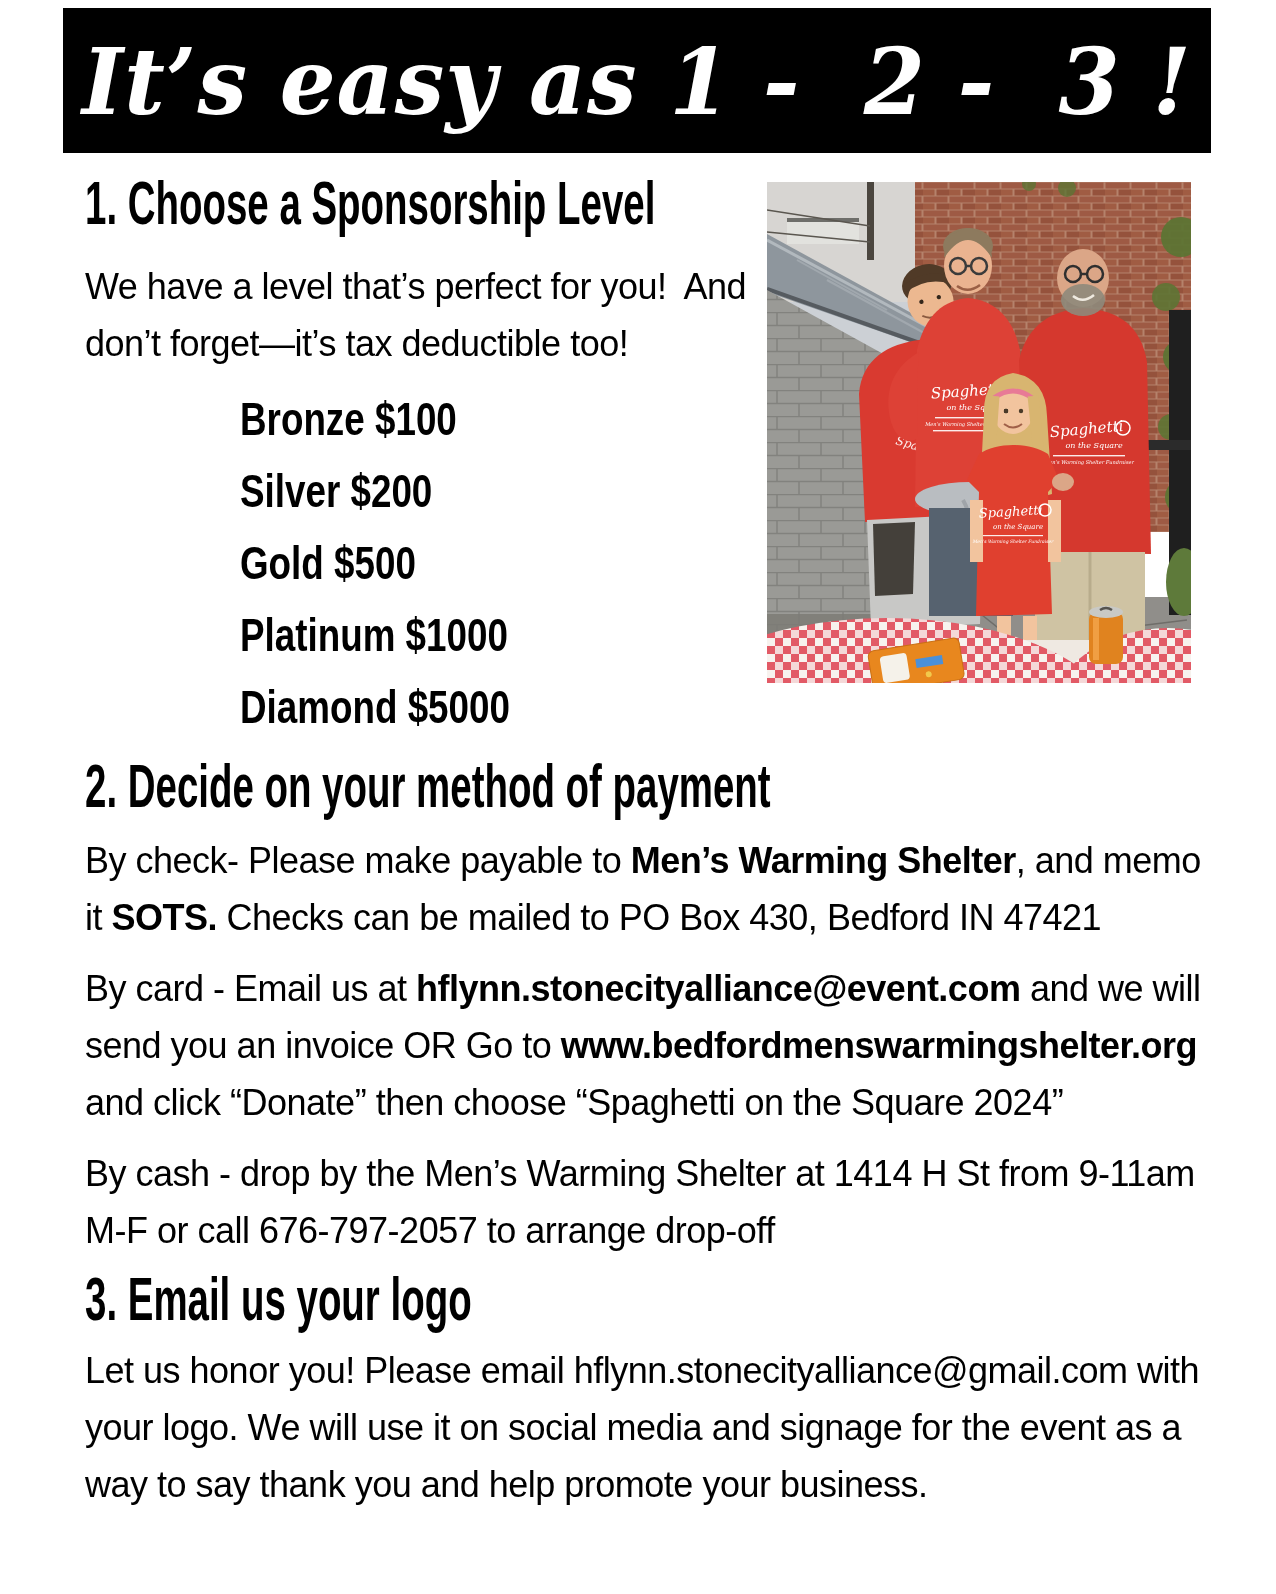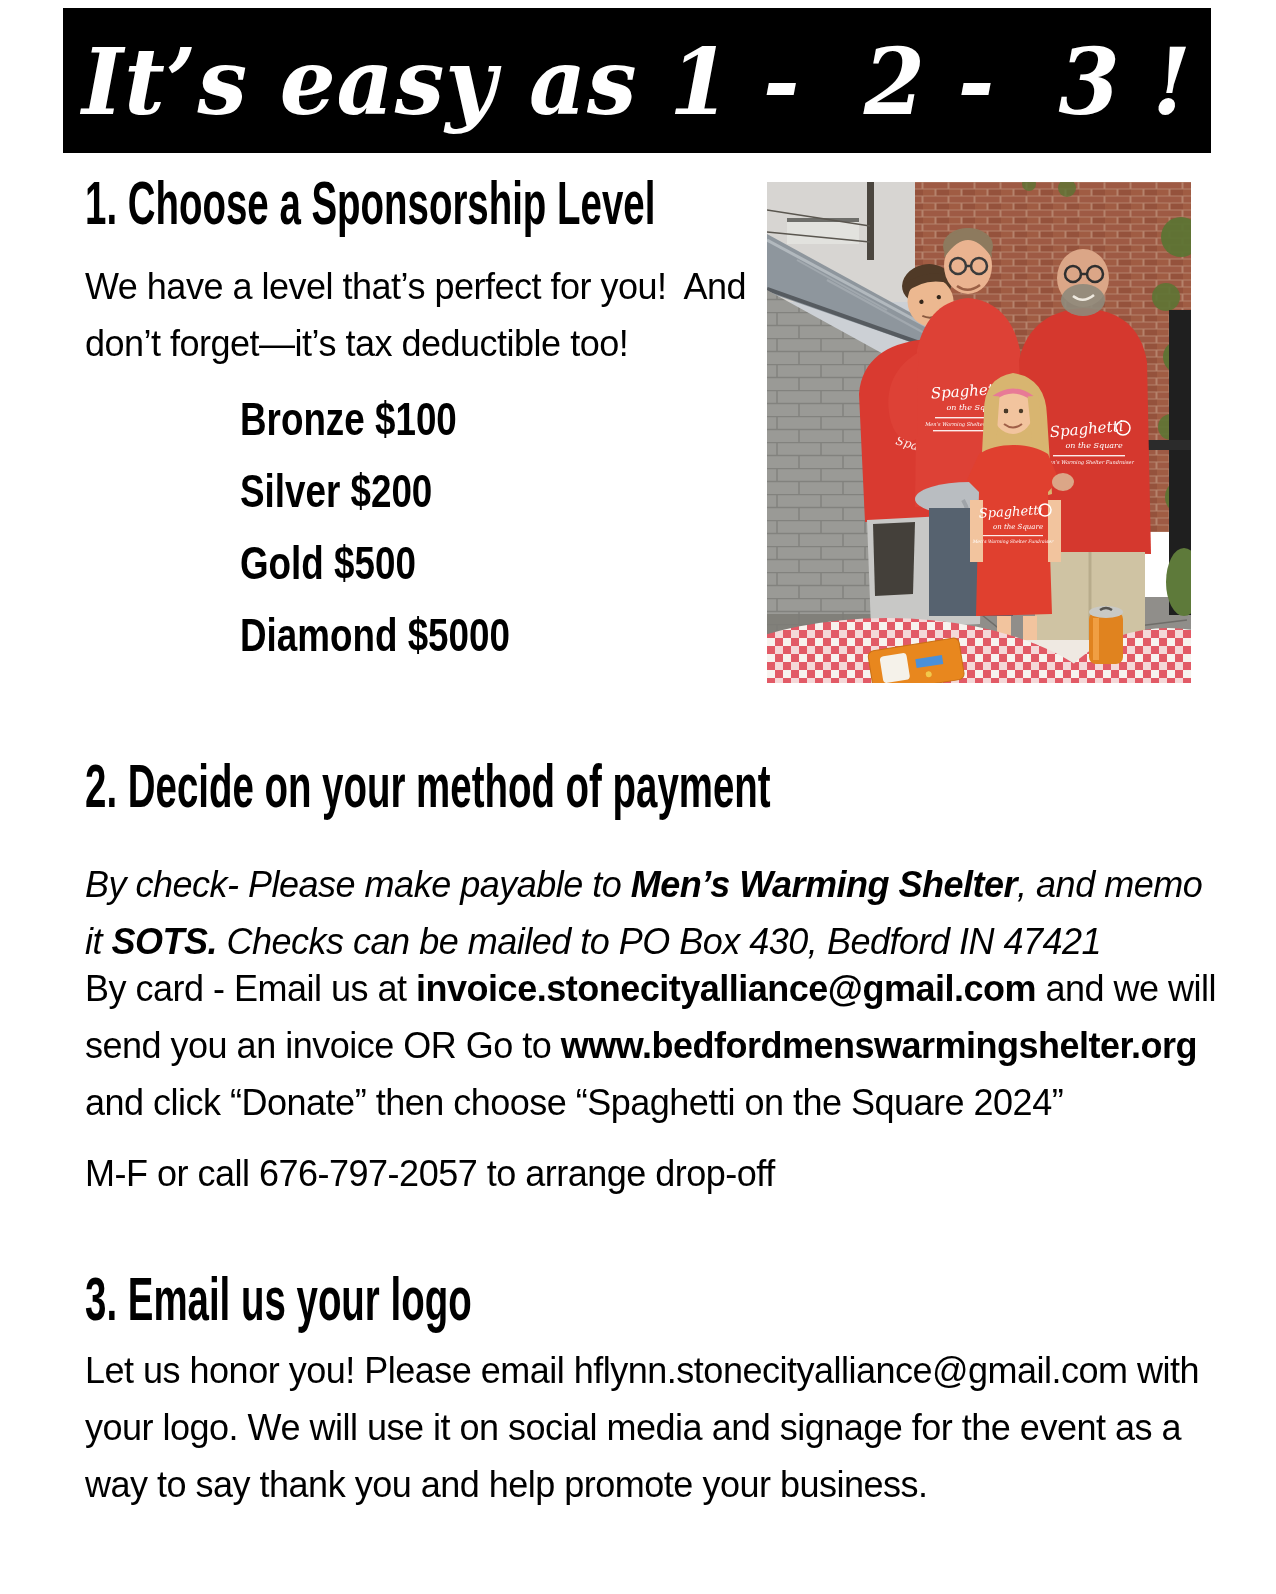--- a/index.html
+++ b/index.html
@@ -23,21 +23,21 @@
   .condL{display:inline-block;transform:scaleX(0.80);transform-origin:0 50%;}
   #s1-heading{top:172px;}
   #s2-heading{top:755px;}
   #s3-heading{top:1268px;text-decoration:underline;}
   .para{
     position:absolute;left:85px;font-size:36px;letter-spacing:-0.5px;line-height:57px;
   }
   .para .tline{white-space:pre;height:57px;}
   .para b{font-weight:bold;}
   #s1-intro{top:258px;}
-  #p-check{top:856px;font-style:italic;}
+  #p-check{top:832px;}
   #p-card{top:960px;}
   #p-cash{top:1145px;}
   #s3-body{top:1342px;}
   .levels{position:absolute;left:240px;top:383px;}
   .level{
     font-weight:bold;font-size:46px;line-height:72px;height:72px;white-space:nowrap;
   }
   .photo{
     position:absolute;left:767px;top:182px;width:424px;height:501px;display:block;
   }
@@ -55,20 +55,21 @@
 </h2>
 <div class="para" id="s1-intro">
     <div class="tline"><span>We have a level that’s perfect for you!  And</span></div>
     <div class="tline"><span>don’t forget—it’s tax deductible too!</span></div>
   </div>
 
 <div class="levels">
   <div class="level"><span class="condL">Bronze $100</span></div>
   <div class="level"><span class="condL">Silver $200</span></div>
   <div class="level"><span class="condL">Gold $500</span></div>
+  <div class="level"><span class="condL">Platinum $1000</span></div>
   <div class="level"><span class="condL">Diamond $5000</span></div>
 </div>
 
 <svg class="photo" viewBox="0 0 424 501" xmlns="http://www.w3.org/2000/svg">
   <defs>
     <pattern id="brick" width="26" height="14" patternUnits="userSpaceOnUse">
       <rect width="26" height="14" fill="#b5826b"></rect>
       <rect x="0.5" y="0.5" width="24" height="6" fill="#9e5a44"></rect>
       <rect x="-12.5" y="7.5" width="24" height="6" fill="#a05c43"></rect>
       <rect x="13.5" y="7.5" width="24" height="6" fill="#95523c"></rect>
@@ -226,25 +227,26 @@
 </svg>
 
 <h2 class="heading" id="s2-heading">
   <span class="cond">2. Decide on your method of payment</span>
 </h2>
 <div class="para" id="p-check">
     <div class="tline"><span>By check- Please make payable to </span><b>Men’s Warming Shelter</b><span>, and memo</span></div>
     <div class="tline"><span>it </span><b>SOTS.</b><span> Checks can be mailed to PO Box 430, Bedford IN 47421</span></div>
   </div>
 <div class="para" id="p-card">
-    <div class="tline"><span>By card - Email us at </span><b>invoice.stonecityalliance@gmail.com</b><span> and we will</span></div>
+    <div class="tline"><span>By card - Email us at </span><b>hflynn.stonecityalliance@event.com</b><span> and we will</span></div>
     <div class="tline"><span>send you an invoice OR Go to </span><b>www.bedfordmenswarmingshelter.org</b></div>
     <div class="tline"><span>and click “Donate” then choose “Spaghetti on the Square 2024”</span></div>
   </div>
 <div class="para" id="p-cash">
+    <div class="tline"><span>By cash - drop by the Men’s Warming Shelter at 1414 H St from 9-11am</span></div>
     <div class="tline"><span>M-F or call 676-797-2057 to arrange drop-off</span></div>
   </div>
 
 <h2 class="heading" id="s3-heading">
   <span class="cond">3. Email us your logo</span>
 </h2>
 <div class="para" id="s3-body">
     <div class="tline"><span>Let us honor you! Please email hflynn.stonecityalliance@gmail.com with</span></div>
     <div class="tline"><span>your logo. We will use it on social media and signage for the event as a</span></div>
     <div class="tline"><span>way to say thank you and help promote your business.</span></div>

